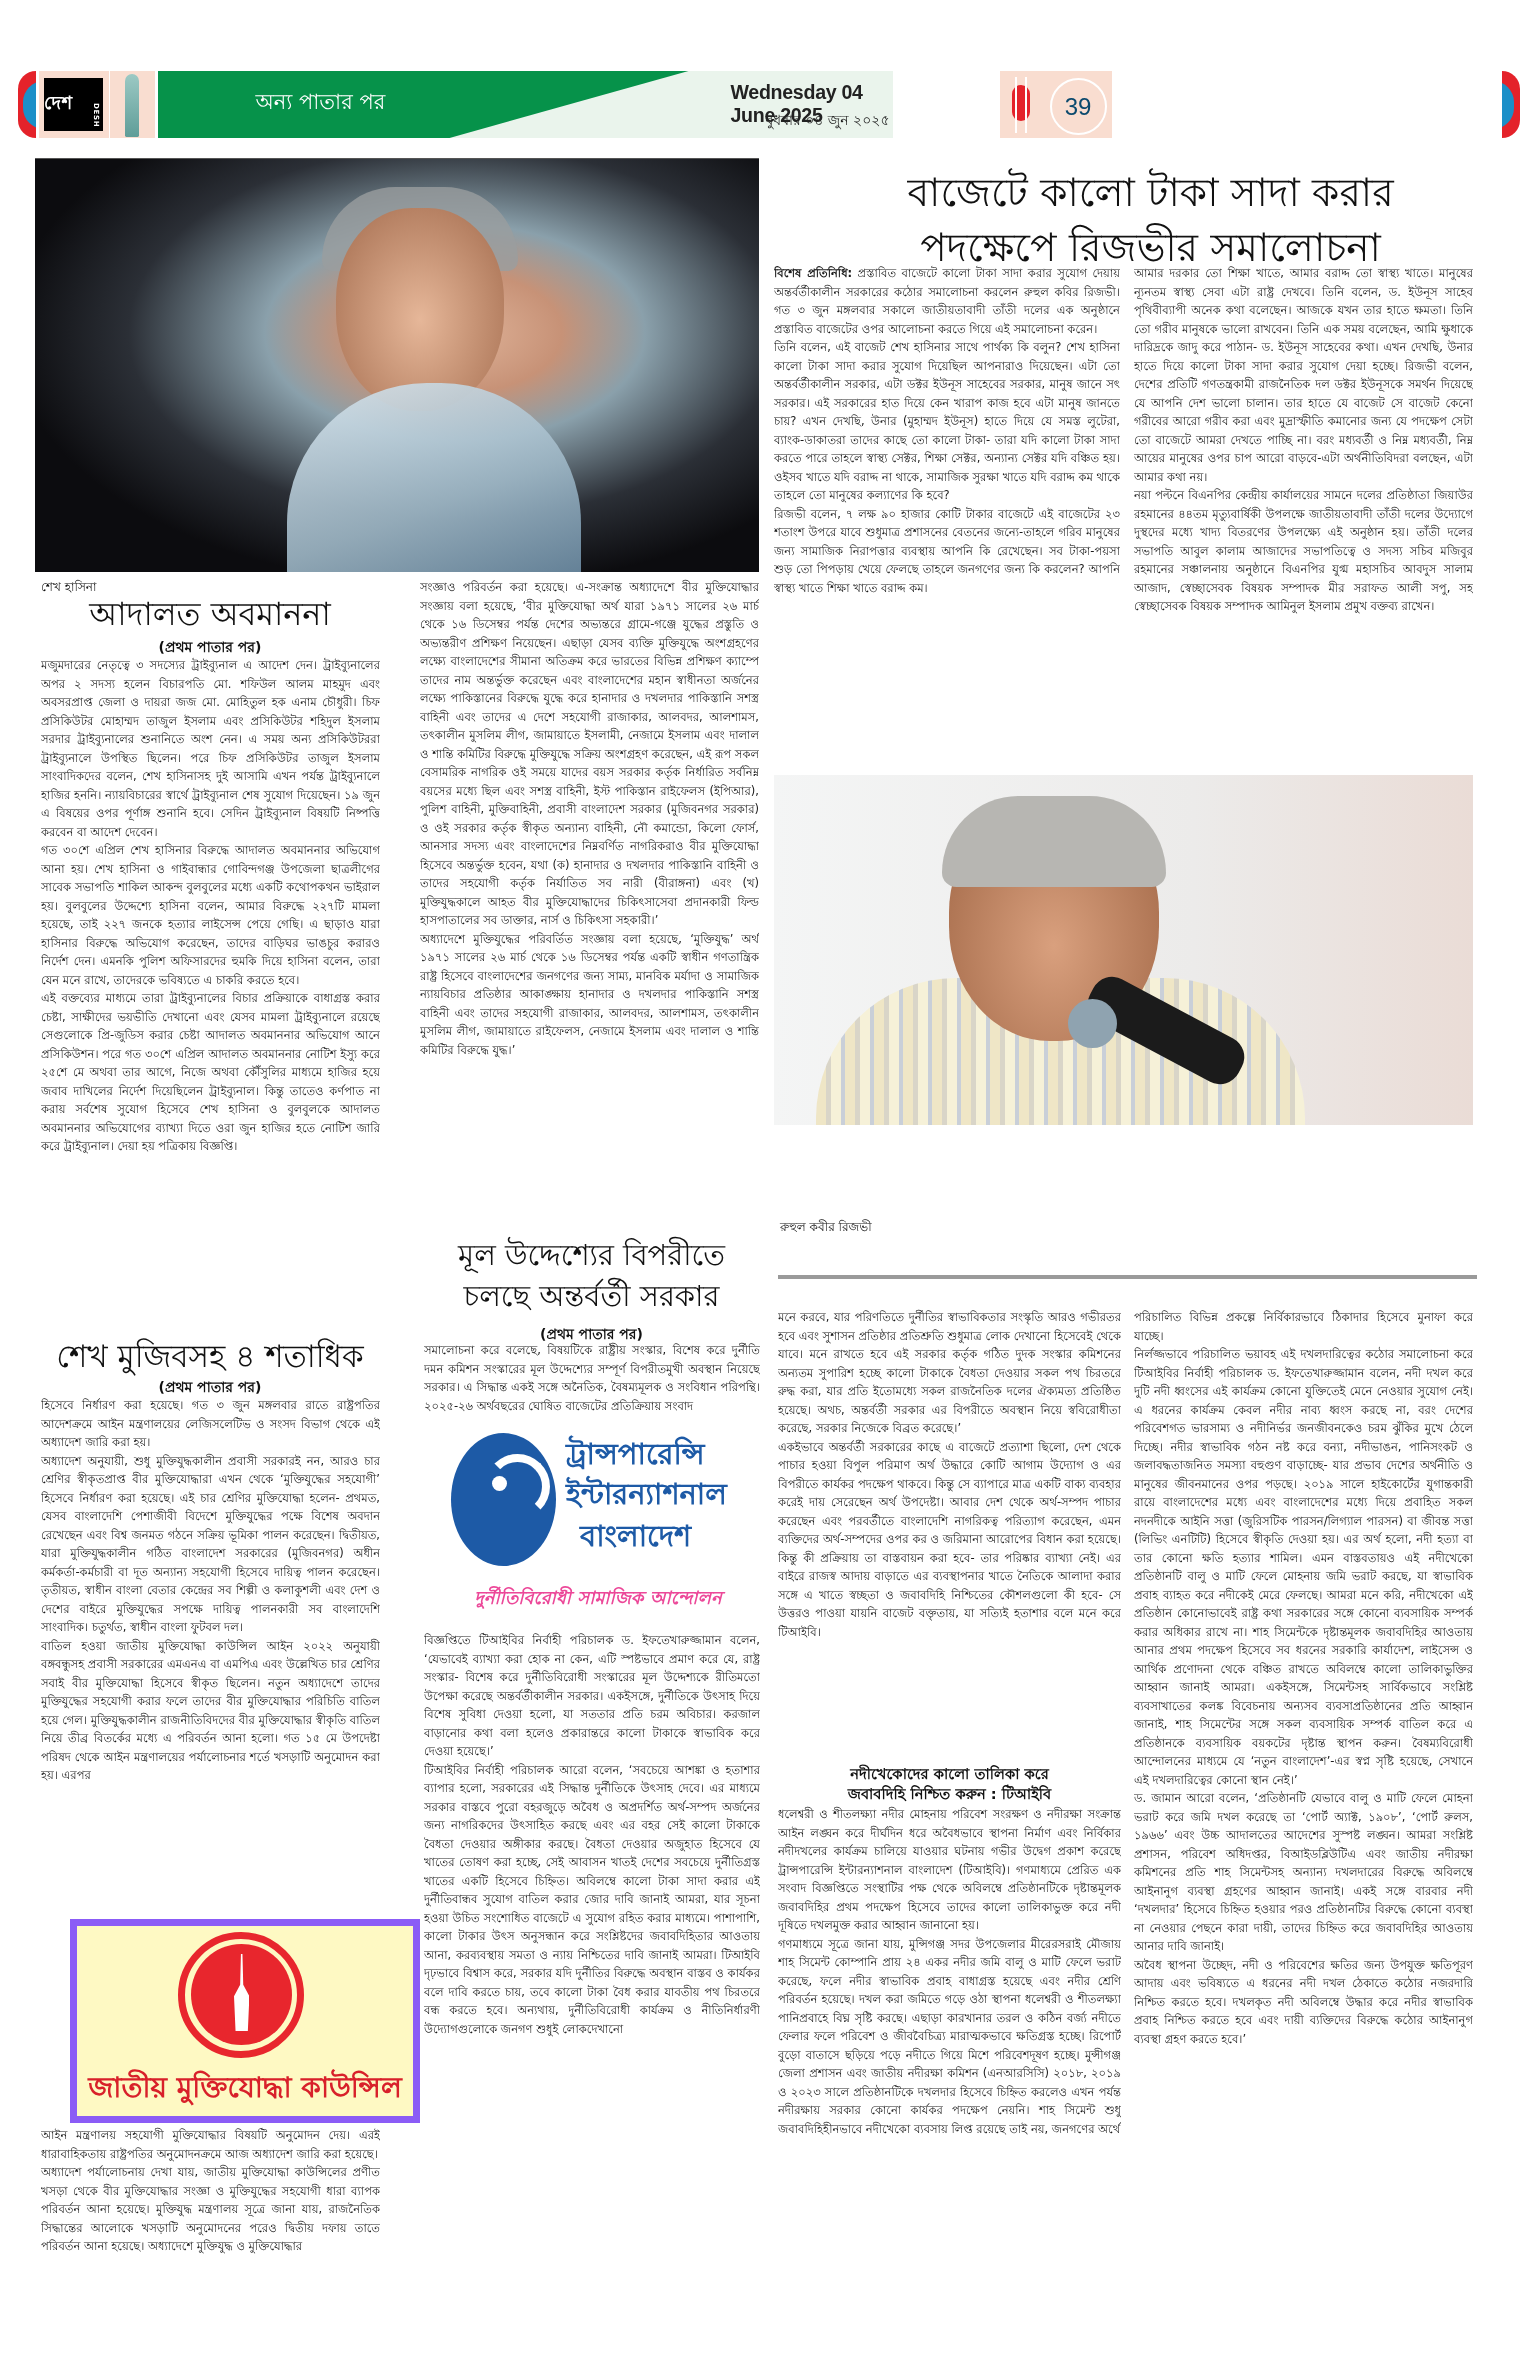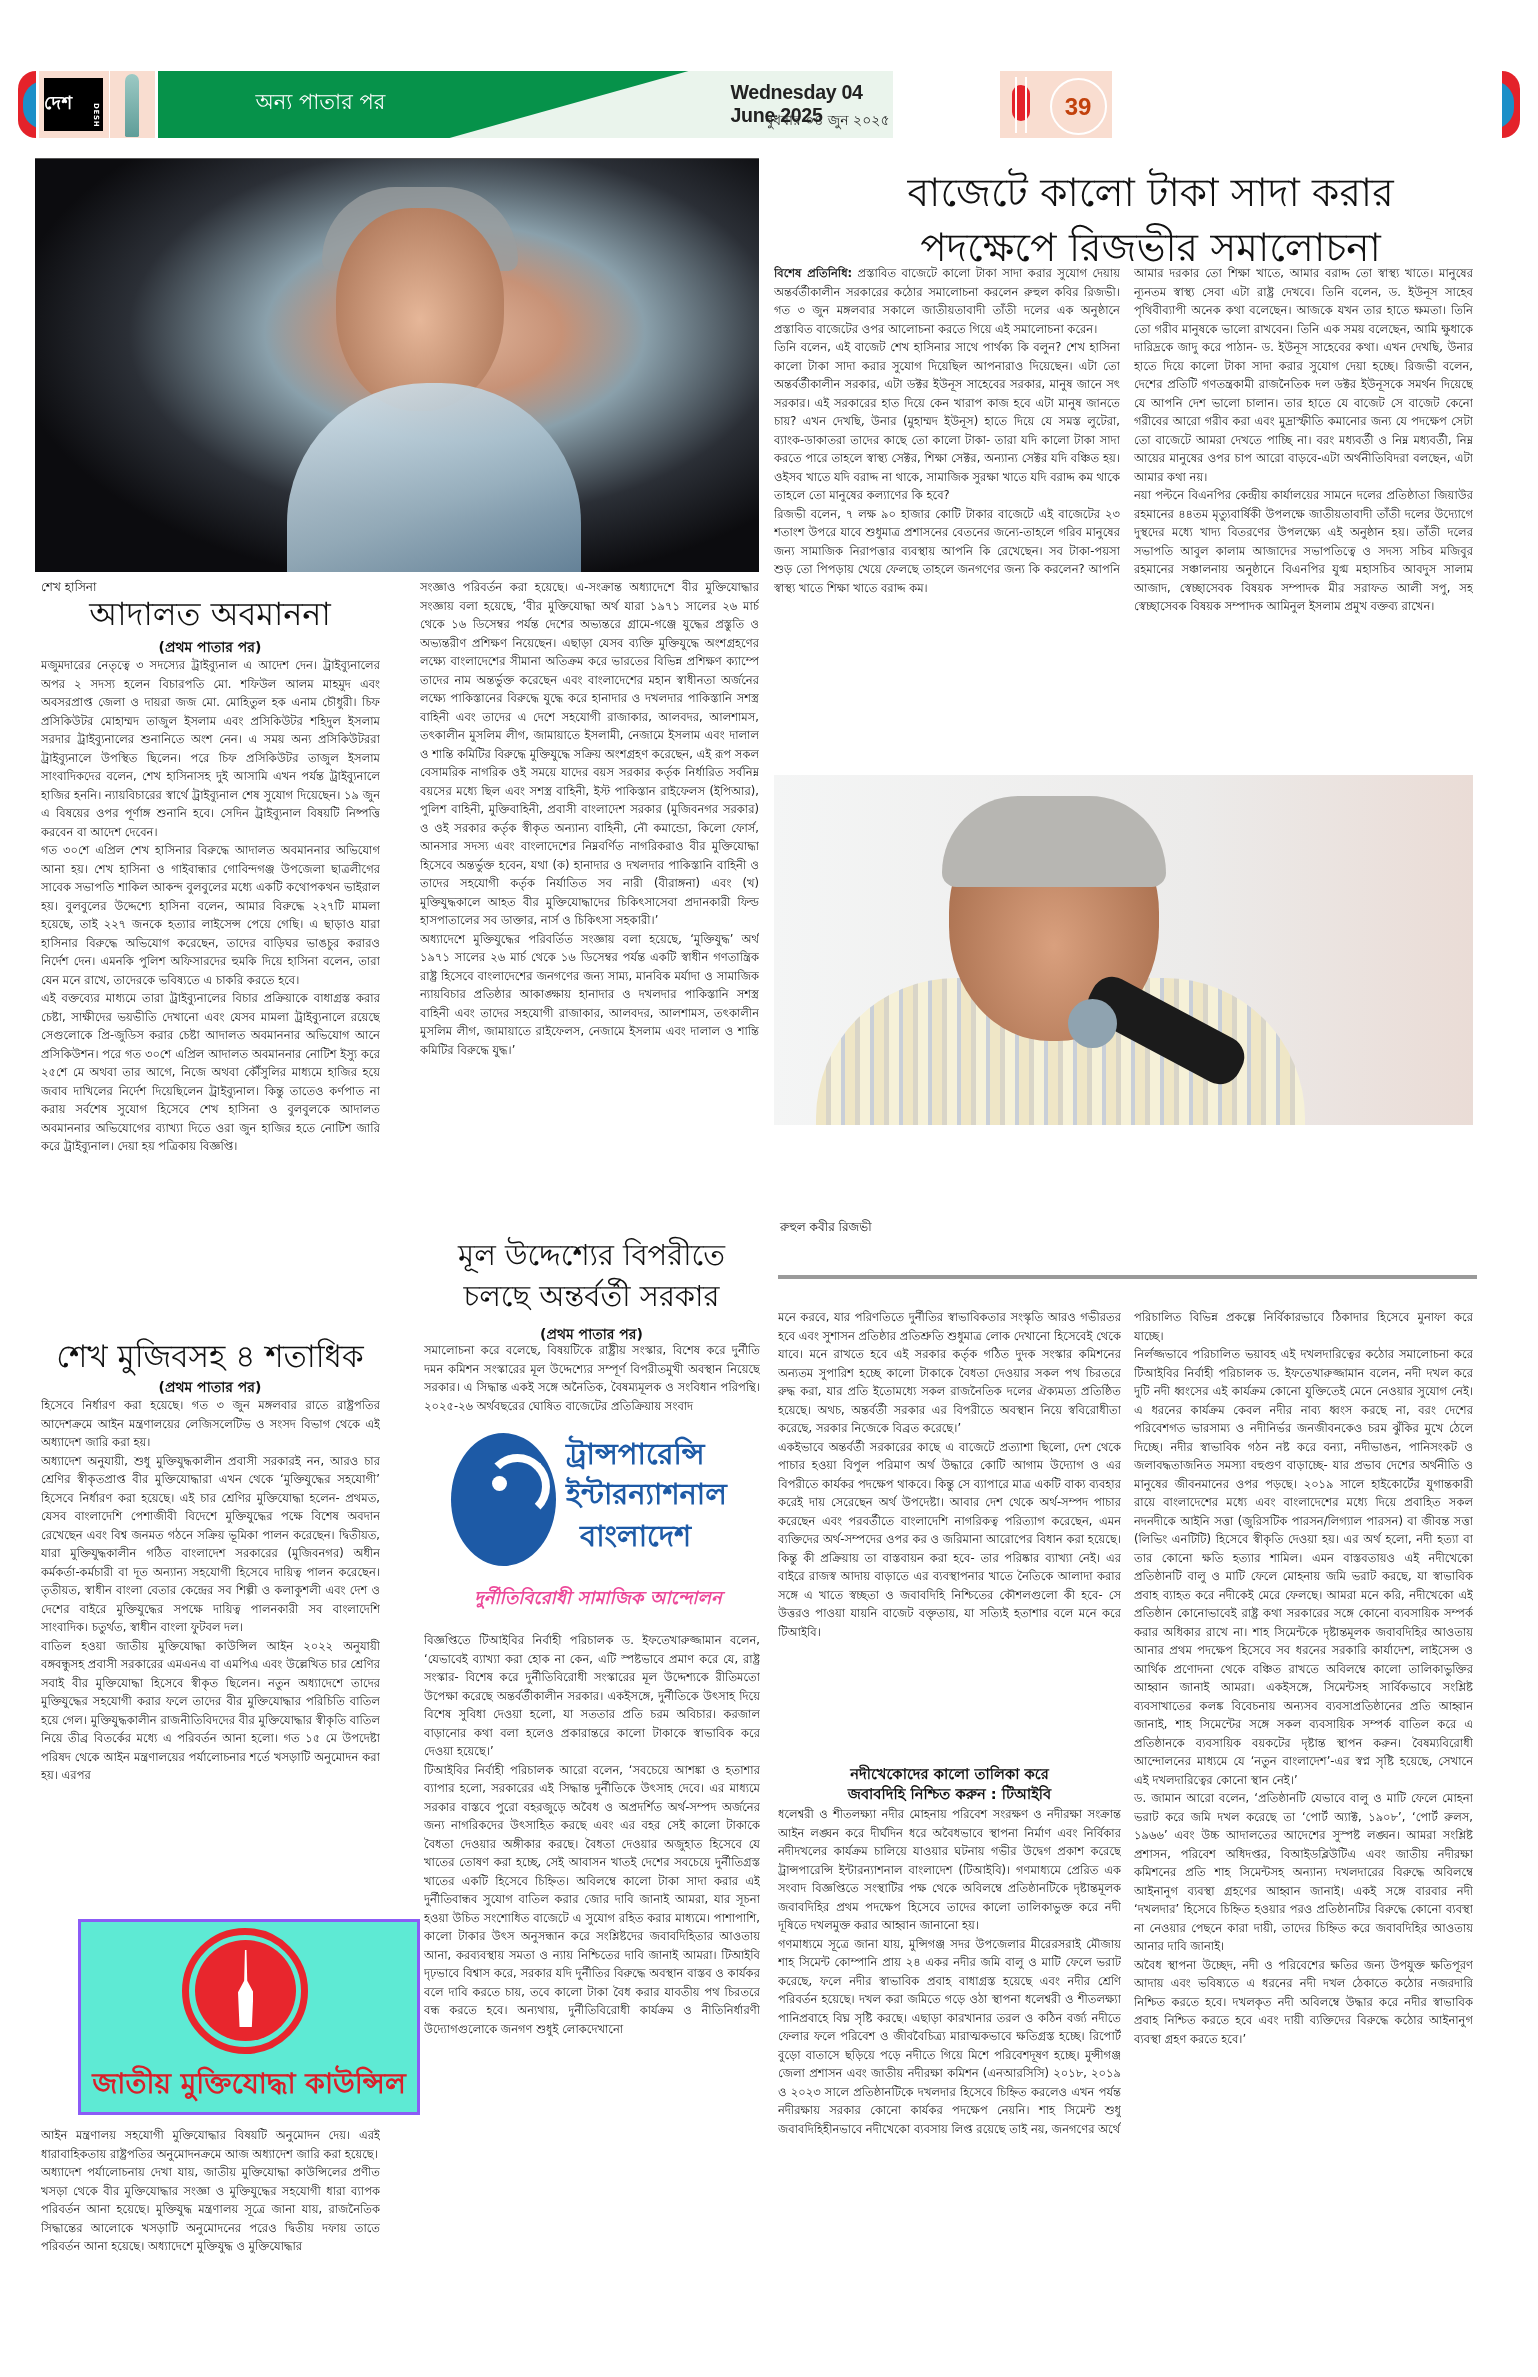--- a/index.html
+++ b/index.html
@@ -30,21 +30,21 @@
   .green-title { position:absolute; left:98px; top:15.4px; color:#fff; font-size:21px; }
   .date-en { position:absolute; left:573px; top:9.8px; font-family:"Liberation Sans",sans-serif;
              font-size:19.6px; font-weight:bold; color:#222; letter-spacing:-0.3px; }
   .date-bn { position:absolute; left:608px; top:38px; font-size:14px; color:#222; }
   .mh-right { left:982px; top:0; width:112px; height:67px; background:#f9ddd0; }
   .shaheed { position:absolute; left:12.6px; top:5.6px; width:18px; height:56px; }
   .shaheed .sun { position:absolute; left:0; top:8.4px; width:18px; height:36px; background:#e4222a; border-radius:9px; }
   .shaheed .bar { position:absolute; top:0; width:2.1px; height:56px; background:#fff; }
   .page-num-circle { position:absolute; left:50px; top:7px; width:53px; height:53px; border-radius:50%;
                      border:2.1px solid #fff; display:flex; align-items:center; justify-content:center;
-                     font-family:"Liberation Sans",sans-serif; font-size:24px; font-weight:bold; color:#c2410c; }
+                     font-family:"Liberation Sans",sans-serif; font-size:24px; font-weight:normal; color:#0c4a6e; }
   
   .photo-hasina { left:35px; top:159px; width:724px; height:413px;
      background:radial-gradient(ellipse at 58% 42%, #e0b49a 0%, #c79277 18%, #8aa0ab 32%, #2b2f36 55%, #0c0c0f 75%); }
   .photo-hasina .scarf { position:absolute; left:252px; top:224px; width:294px; height:189px;
      background:linear-gradient(160deg,#d9e6ee,#9fb8c7 60%,#6e8ea6); border-radius:140px 140px 0 0; opacity:.9; }
   .photo-hasina .face { position:absolute; left:301px; top:49px; width:168px; height:203px;
      background:radial-gradient(ellipse at 50% 55%, #e6b799, #b07a5c 80%); border-radius:45% 45% 48% 48%; }
   .photo-hasina .hair { position:absolute; left:287px; top:28px; width:196px; height:84px;
      background:#9a9d9f; border-radius:98px 98px 14px 14px; opacity:.8; }
   .photo-rizvi { left:774px; top:775px; width:699px; height:350px; background:linear-gradient(90deg,#f4f5f5 0%, #ecebea 60%, #eadcd6 100%); }
@@ -63,21 +63,21 @@
   .hl { text-align:center; font-family:"DejaVu Serif", serif; color:#111; }
   .main-hl { left:829px; top:165px; width:643px; font-size:39px; line-height:55px; font-weight:normal; }
   .sec-hl { font-size:32px; line-height:41px; }
   .sub-hl { font-size:14px; font-weight:bold; text-align:center; }
   
   .col { font-size:11.5px; line-height:18.5px; text-align:justify; color:#1a1a1a; }
   .col p { margin:0; text-indent:0; }
   .col .lead { font-weight:bold; }
   .rule { background:#9a9a9a; height:3.5px; }
   
-  .jmc-box { left:70px; top:1919px; width:336px; height:190px; border:3px solid #8b5cf6; background:#5eead4;margin-left:8px; }
+  .jmc-box { left:70px; top:1919px; width:336px; height:190px; border:7px solid #8b5cf6; background:#fef9c3; }
   .jmc-ring { position:absolute; left:101px; top:5.6px; width:126px; height:126px; border-radius:50%;
               border:7px solid #e8262d; box-sizing:border-box; }
   .jmc-disc { position:absolute; left:114px; top:18px; width:101px; height:101px; border-radius:50%; background:#e8262d; }
   .jmc-fist { position:absolute; left:157px; top:28px; width:15.4px; height:77px; background:#fff;
               clip-path:polygon(45% 0,55% 0,60% 40%,100% 55%,90% 100%,10% 100%,0 55%,40% 40%); }
   .jmc-name { position:absolute; left:0; width:100%; top:140px; text-align:center; color:#d8202a;
               font-size:28px; font-weight:bold; }
   .ti-logo { left:437px; top:1433px; width:322px; height:196px; }
   .ti-globe { position:absolute; left:14px; top:0; width:105px; height:133px; border-radius:50%;
               background:#1d5aa6; }

